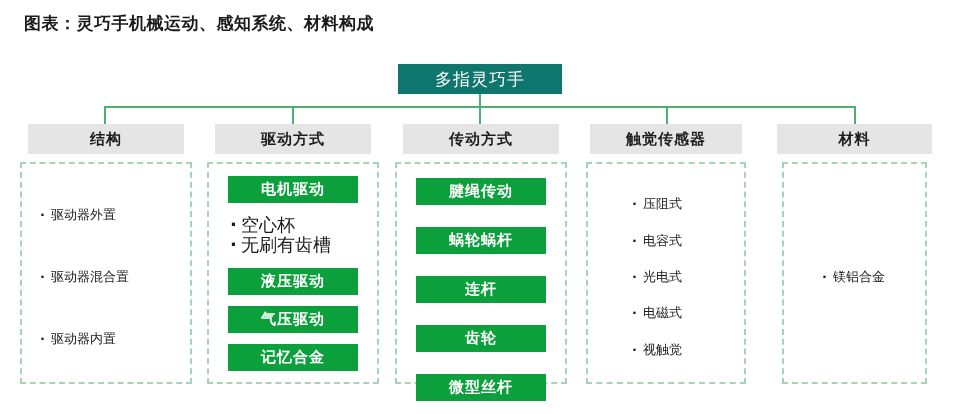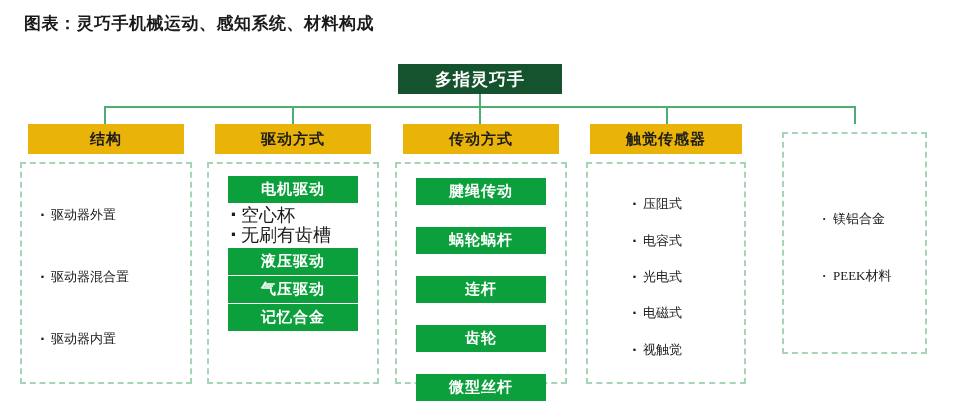--- a/index.html
+++ b/index.html
@@ -32,24 +32,24 @@
     white-space: nowrap;
   }
 
   
   .root-node {
     position: absolute;
     left: 398px;
     top: 64px;
     width: 164px;
     height: 30px;
-    background: #14532d;
+    background: #0f766e;
     color: #ffffff;
     font-size: 17px;
-    font-weight: bold;
+    font-weight: normal;
     display: flex;
     align-items: center;
     justify-content: center;
     letter-spacing: 1px;
   }
 
   
   .conn-stem {
     position: absolute;
     left: 479px;
@@ -73,21 +73,21 @@
     height: 18px;
     background: #4caf71;
   }
 
   
   .column {
     position: absolute;
     top: 124px;
   }
   .col-header {
-    background: #eab308;
+    background: #e5e5e5;
     color: #1c1c1c;
     font-size: 15px;
     font-weight: bold;
     height: 30px;
     display: flex;
     align-items: center;
     justify-content: center;
     letter-spacing: 1px;
   }
   .col-body {
@@ -125,21 +125,21 @@
     display: inline-block;
     width: 11px;
     font-weight: bold;
   }
 
   
   .pill-stack {
     display: flex;
     flex-direction: column;
     align-items: center;
-    gap: 1px;
+    gap: 11px;
     padding-top: 4px;
   }
   .pill {
     background: #0ba03c;
     color: #ffffff;
     font-size: 15px;
     font-weight: bold;
     height: 27px;
     width: 130px;
     display: flex;
@@ -221,21 +221,21 @@
         <div class="bullet">压阻式</div>
         <div class="bullet">电容式</div>
         <div class="bullet">光电式</div>
         <div class="bullet">电磁式</div>
         <div class="bullet">视触觉</div>
       </div>
     </div>
   </div>
 
   <div class="column" style="left:777px; width:155px;">
+    <div class="col-header">材料</div>
     <div class="col-body" style="width:145px; margin-left:5px;">
-      <div class="bullets spread" style="padding:48px 0 48px 20px;font-family:Liberation Serif, serif;">
+      <div class="bullets spread" style="padding:48px 0 48px 20px;">
         <div class="bullet">镁铝合金</div>
-        <div class="bullet">PEEK材料</div>
       </div>
     </div>
   </div>
 
 </div>
 
 </body></html>

